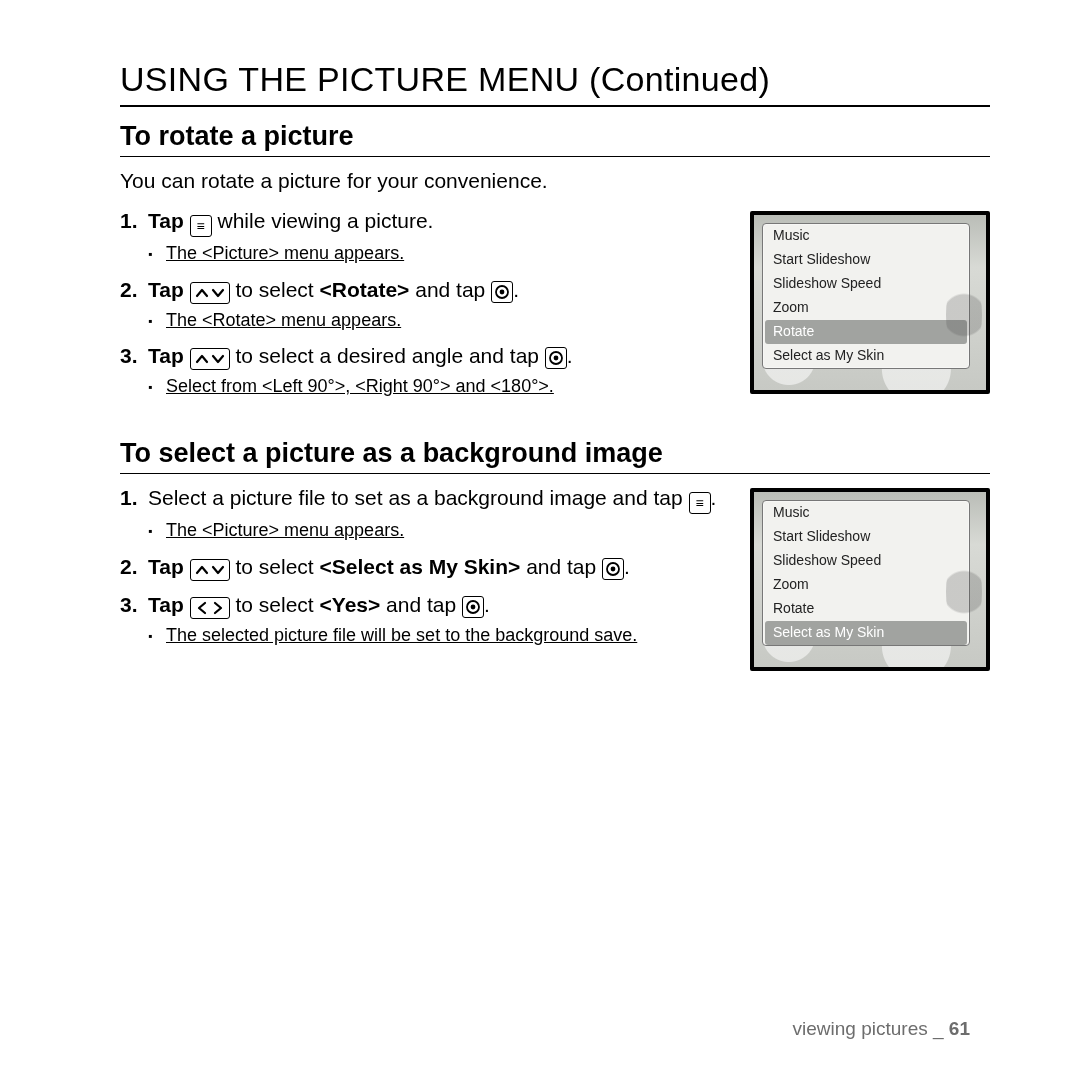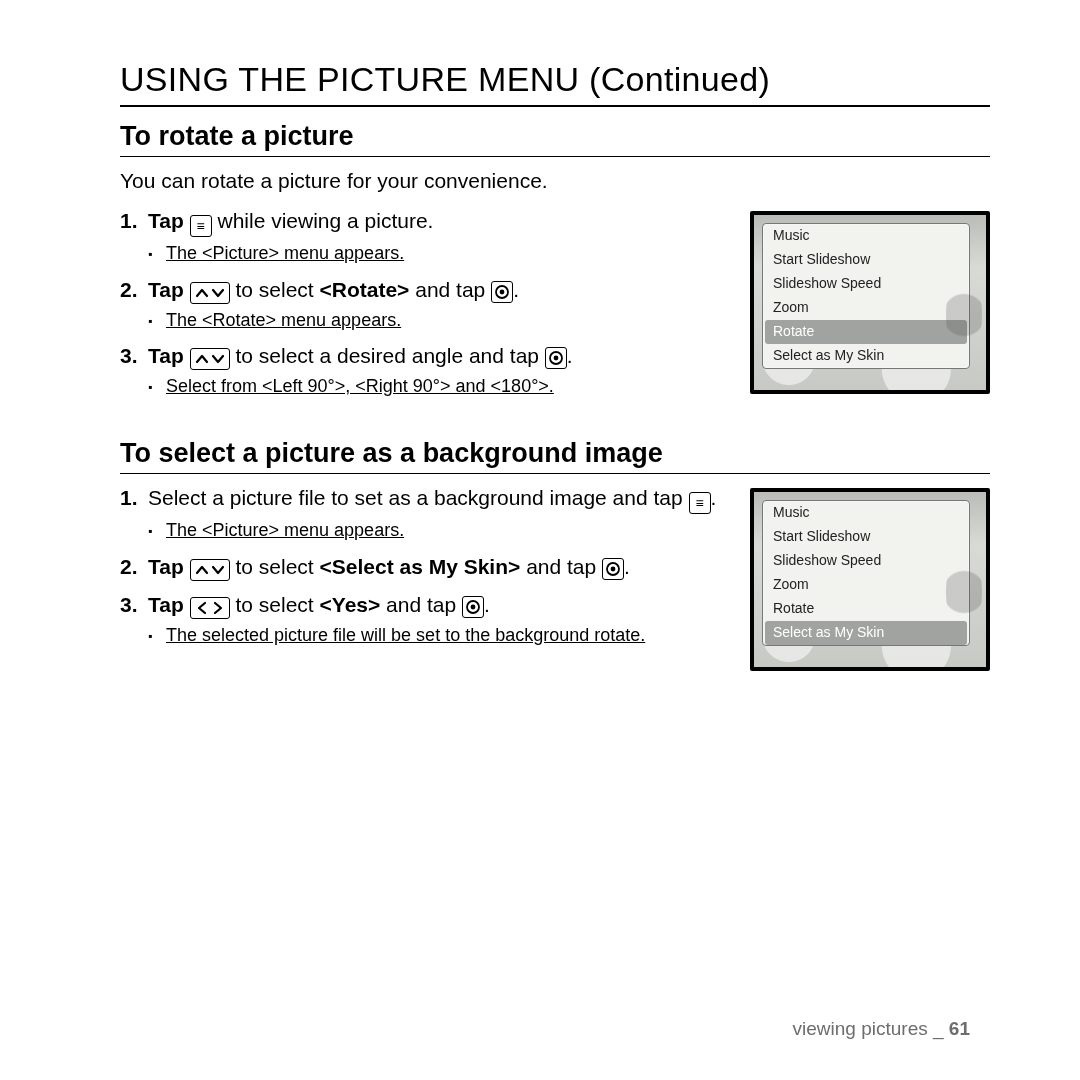--- a/index.html
+++ b/index.html
@@ -229,21 +229,21 @@
           <span class="bold">Tap </span><span class="iconbox leftright">
               <svg width="30" height="14" viewBox="0 0 30 14">
                 <path d="M10 2 L4 7 L10 12 M20 2 L26 7 L20 12" stroke="#000" stroke-width="2.2" fill="none" stroke-linecap="round" stroke-linejoin="round"></path>
               </svg>
             </span><span> to select </span><span class="bold">&lt;Yes&gt;</span><span> and tap </span><span class="iconbox circle">
               <svg width="16" height="16" viewBox="0 0 16 16">
                 <circle cx="8" cy="8" r="6" stroke="#000" stroke-width="1.8" fill="none"></circle>
                 <circle cx="8" cy="8" r="2.4" fill="#000"></circle>
               </svg>
             </span><span>.</span>
-          <span class="sub">The selected picture file will be set to the background rotate.</span>
+          <span class="sub">The selected picture file will be set to the background save.</span>
         </li>
       </ol>
     </div>
 
     <div class="device">
       <div class="popup">
         <div class="item">Music</div>
         <div class="item">Start Slideshow</div>
         <div class="item">Slideshow Speed</div>
         <div class="item">Zoom</div>

